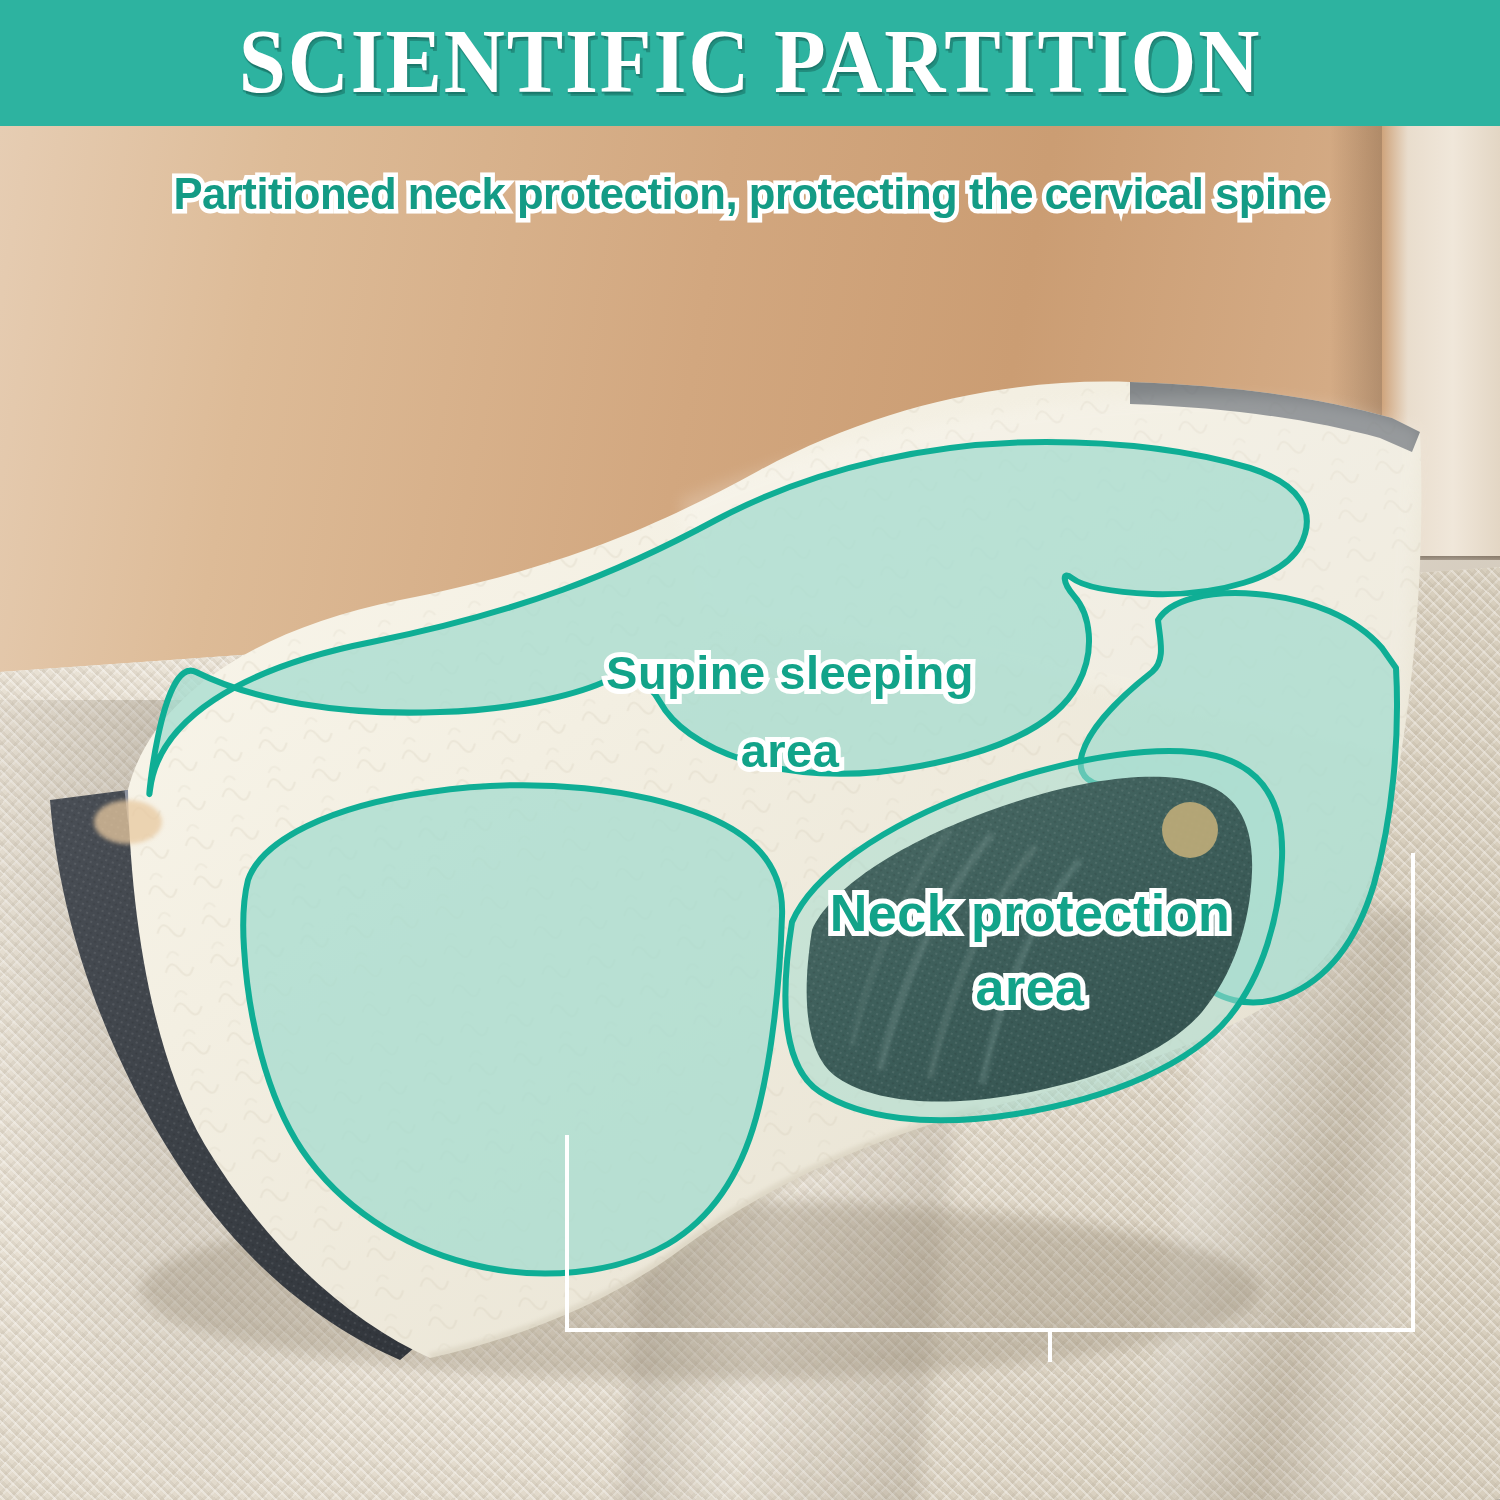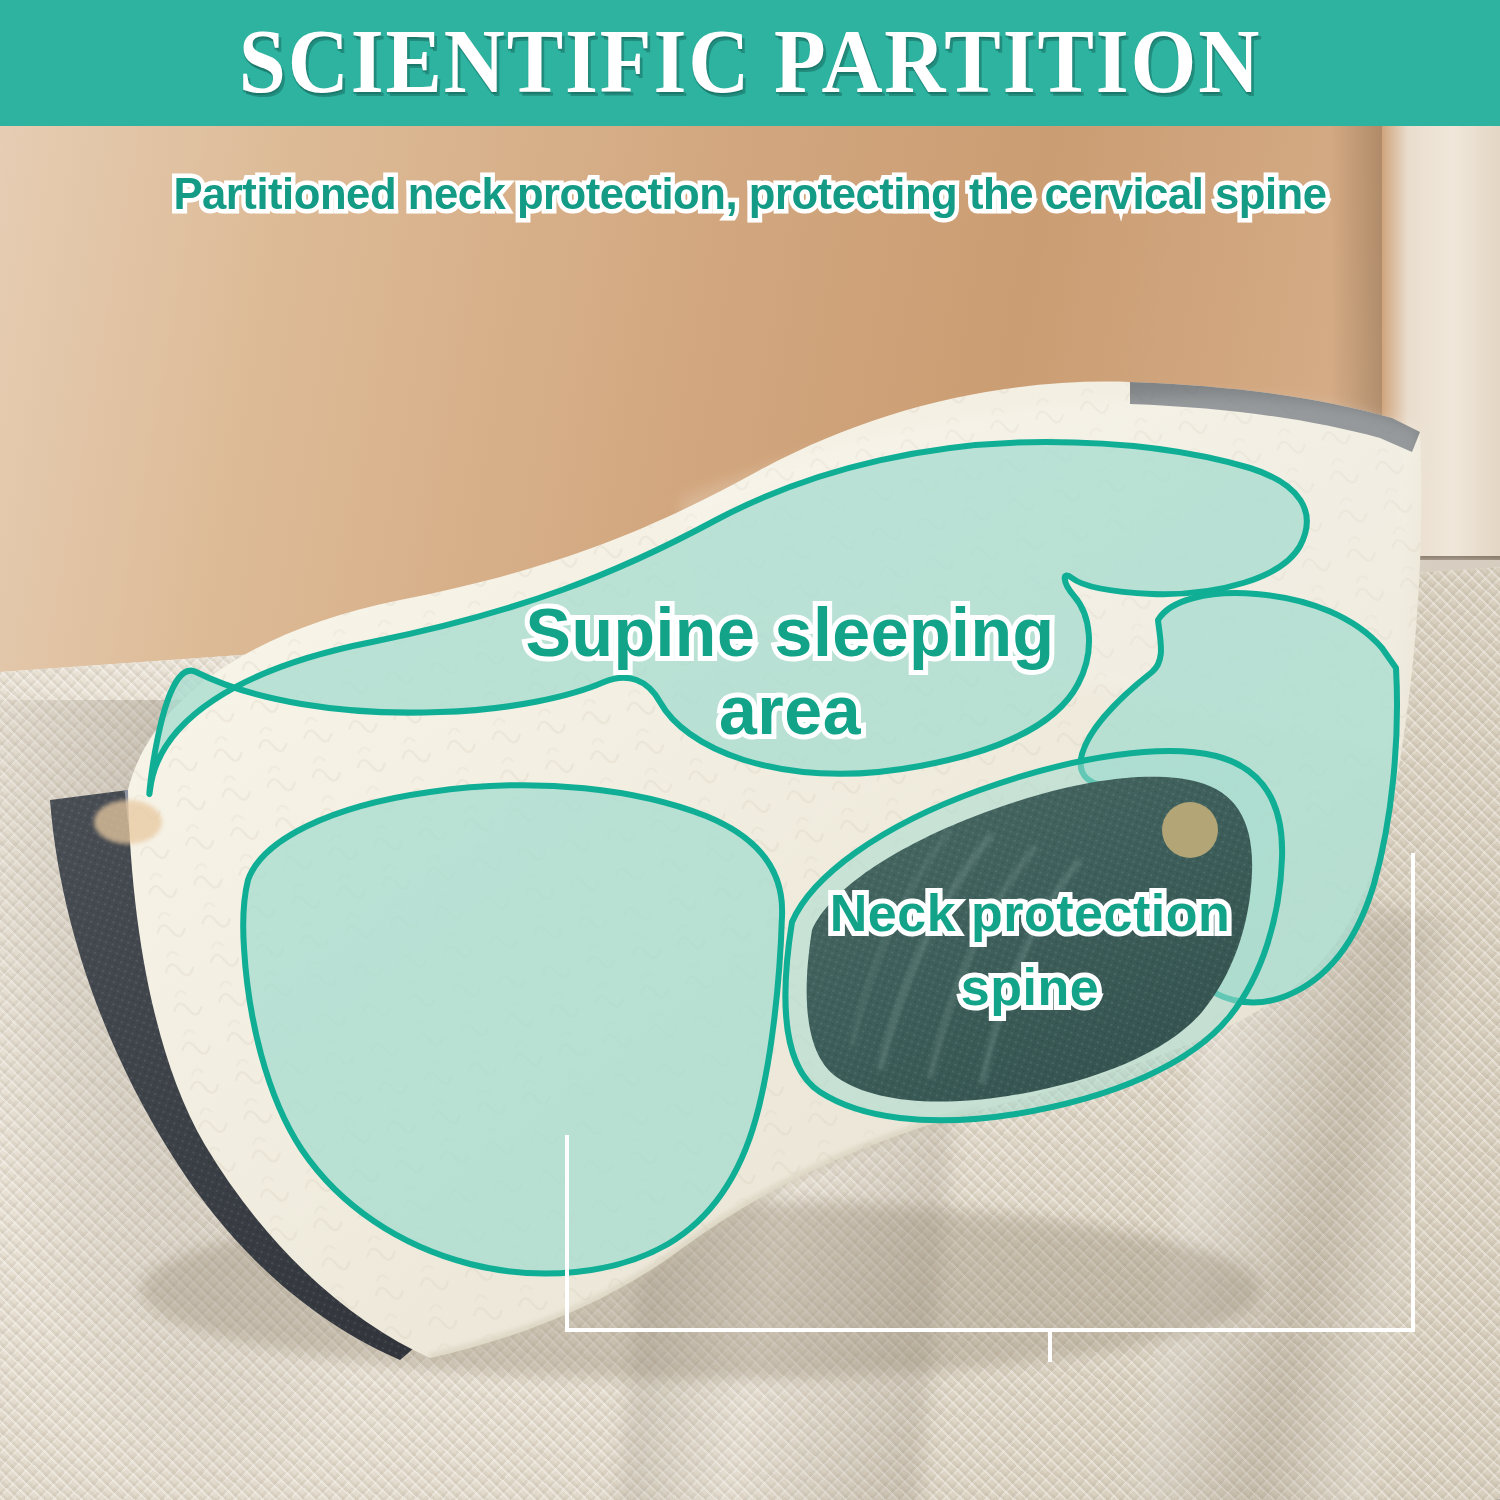--- a/index.html
+++ b/index.html
@@ -79,21 +79,21 @@
     letter-spacing:-.5px;white-space:nowrap;transform:scaleX(.97);
     -webkit-text-stroke:9px #ffffff;paint-order:stroke fill;
     text-shadow:0 0 2px #fff;
   }
   
   .calloutlabel{
     position:absolute;text-align:center;font-weight:700;color:#12a389;
     -webkit-text-stroke:10px #ffffff;paint-order:stroke fill;
     white-space:pre-line;
   }
-  #lbl-supine{left:430px;top:593px;width:720px;font-size:68px;line-height:78px;letter-spacing:.5px;text-align:center;}
+  #lbl-supine{left:430px;top:634px;width:720px;font-size:47px;line-height:78px;letter-spacing:.5px;text-align:center;}
   #lbl-neck{left:740px;top:876px;width:580px;font-size:52px;line-height:74px;letter-spacing:.5px;}
   #lbl-side{left:640px;top:1350px;width:700px;font-size:52px;line-height:66px;letter-spacing:.5px;}
 </style>
 </head>
 <body>
 
 <div id="stage">
 
   <div class="photo">
     <div class="wall"></div>
@@ -282,15 +282,15 @@
     </g>
   </svg>
 
   <div class="banner"></div>
   <div class="banner-title">SCIENTIFIC PARTITION</div>
   <div class="subtitle">Partitioned neck protection, protecting the cervical spine</div>
 
   <div class="calloutlabel" id="lbl-supine">Supine sleeping
 area</div>
   <div class="calloutlabel" id="lbl-neck">Neck protection
-spine</div>
+area</div>
 
 </div>
 
 </body></html>

